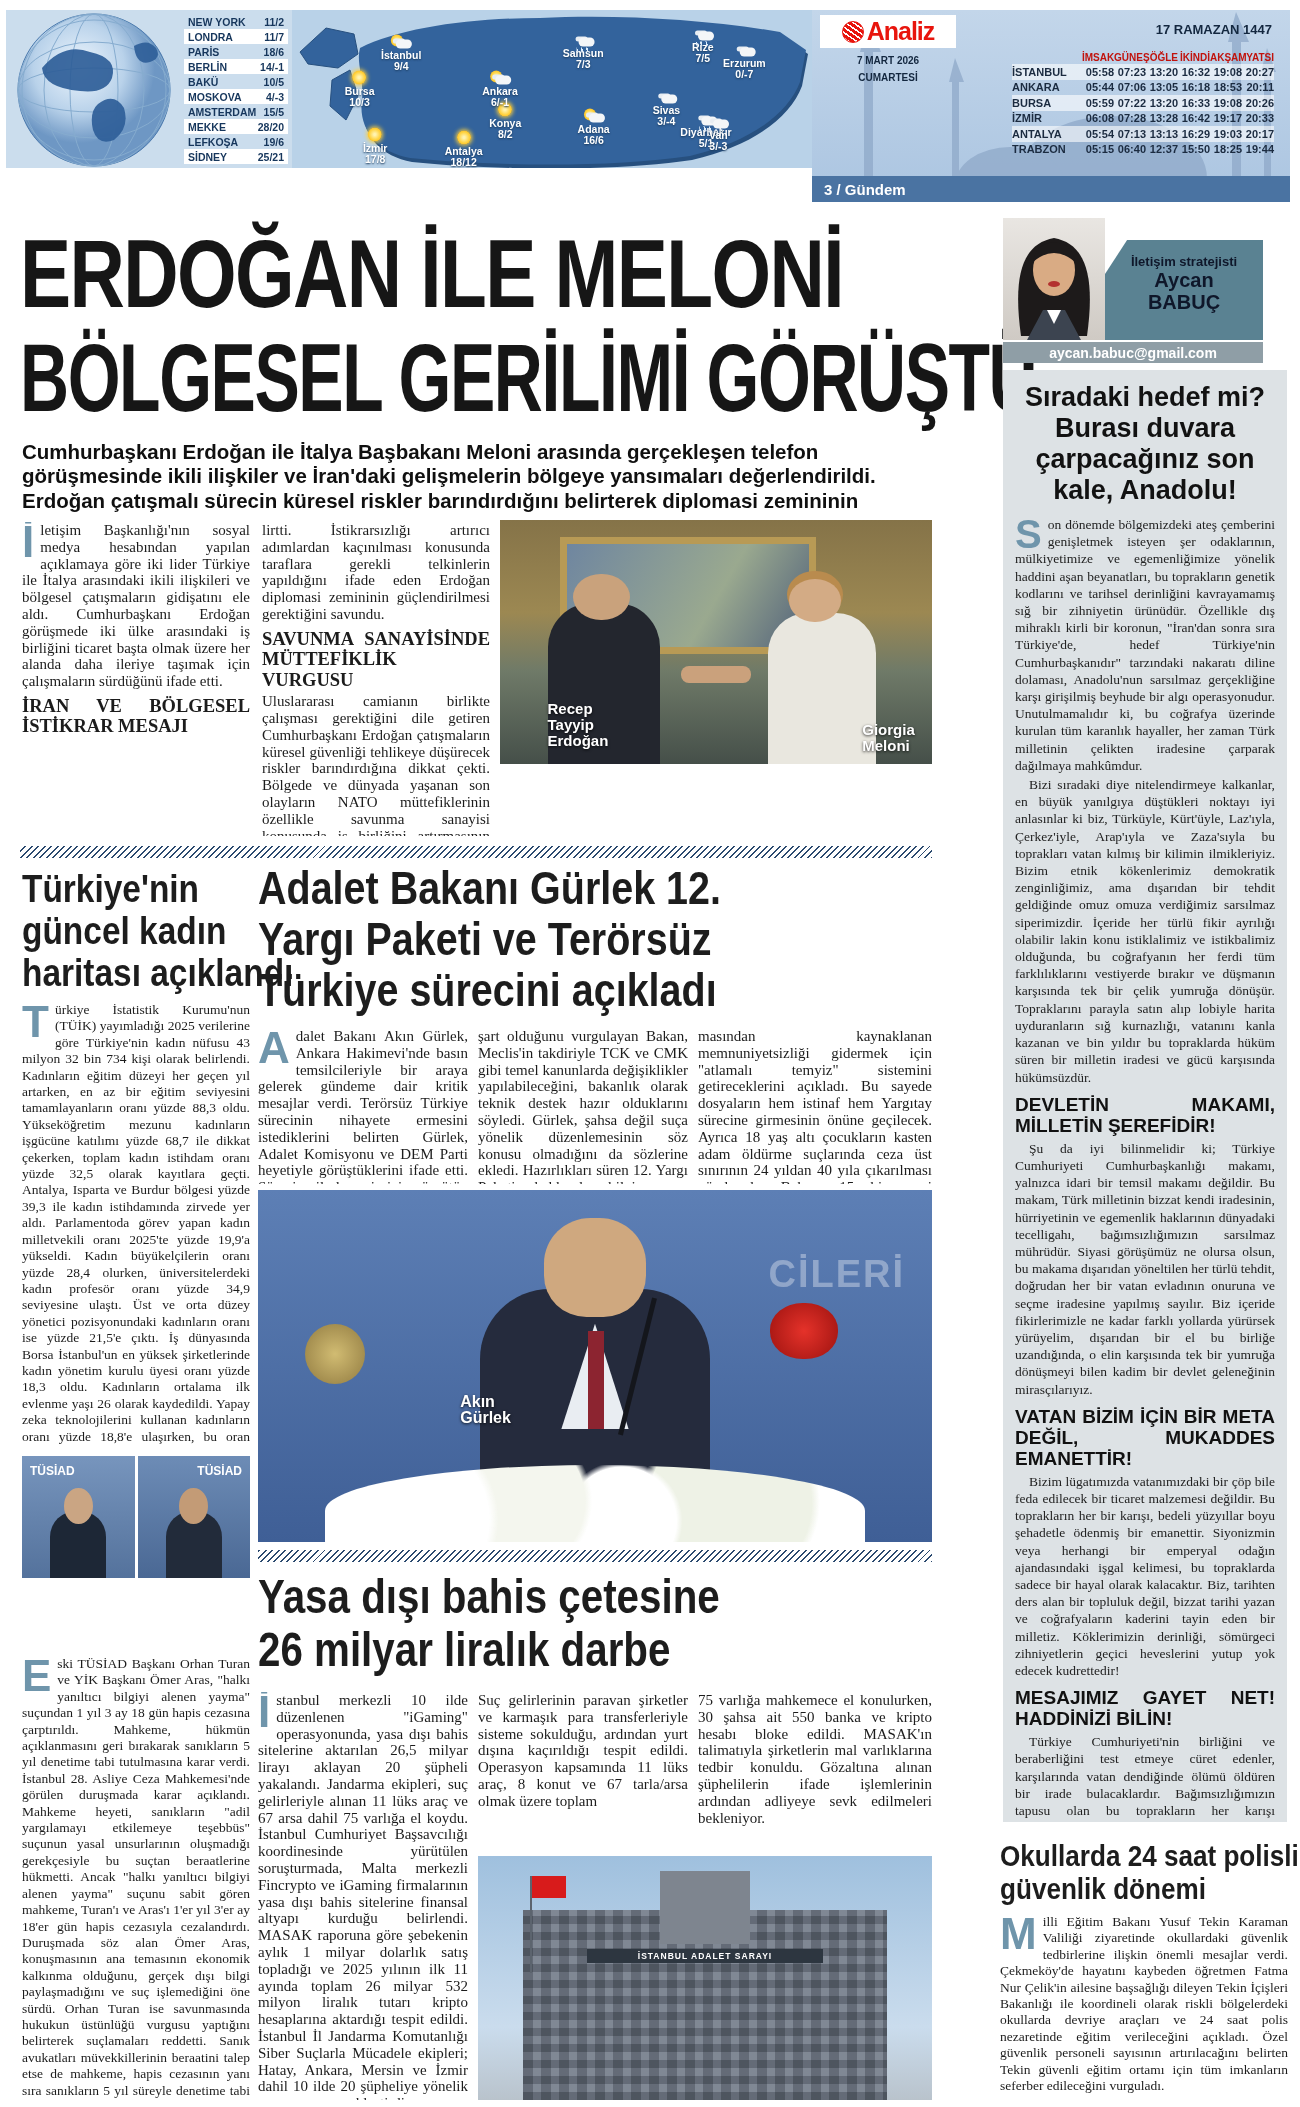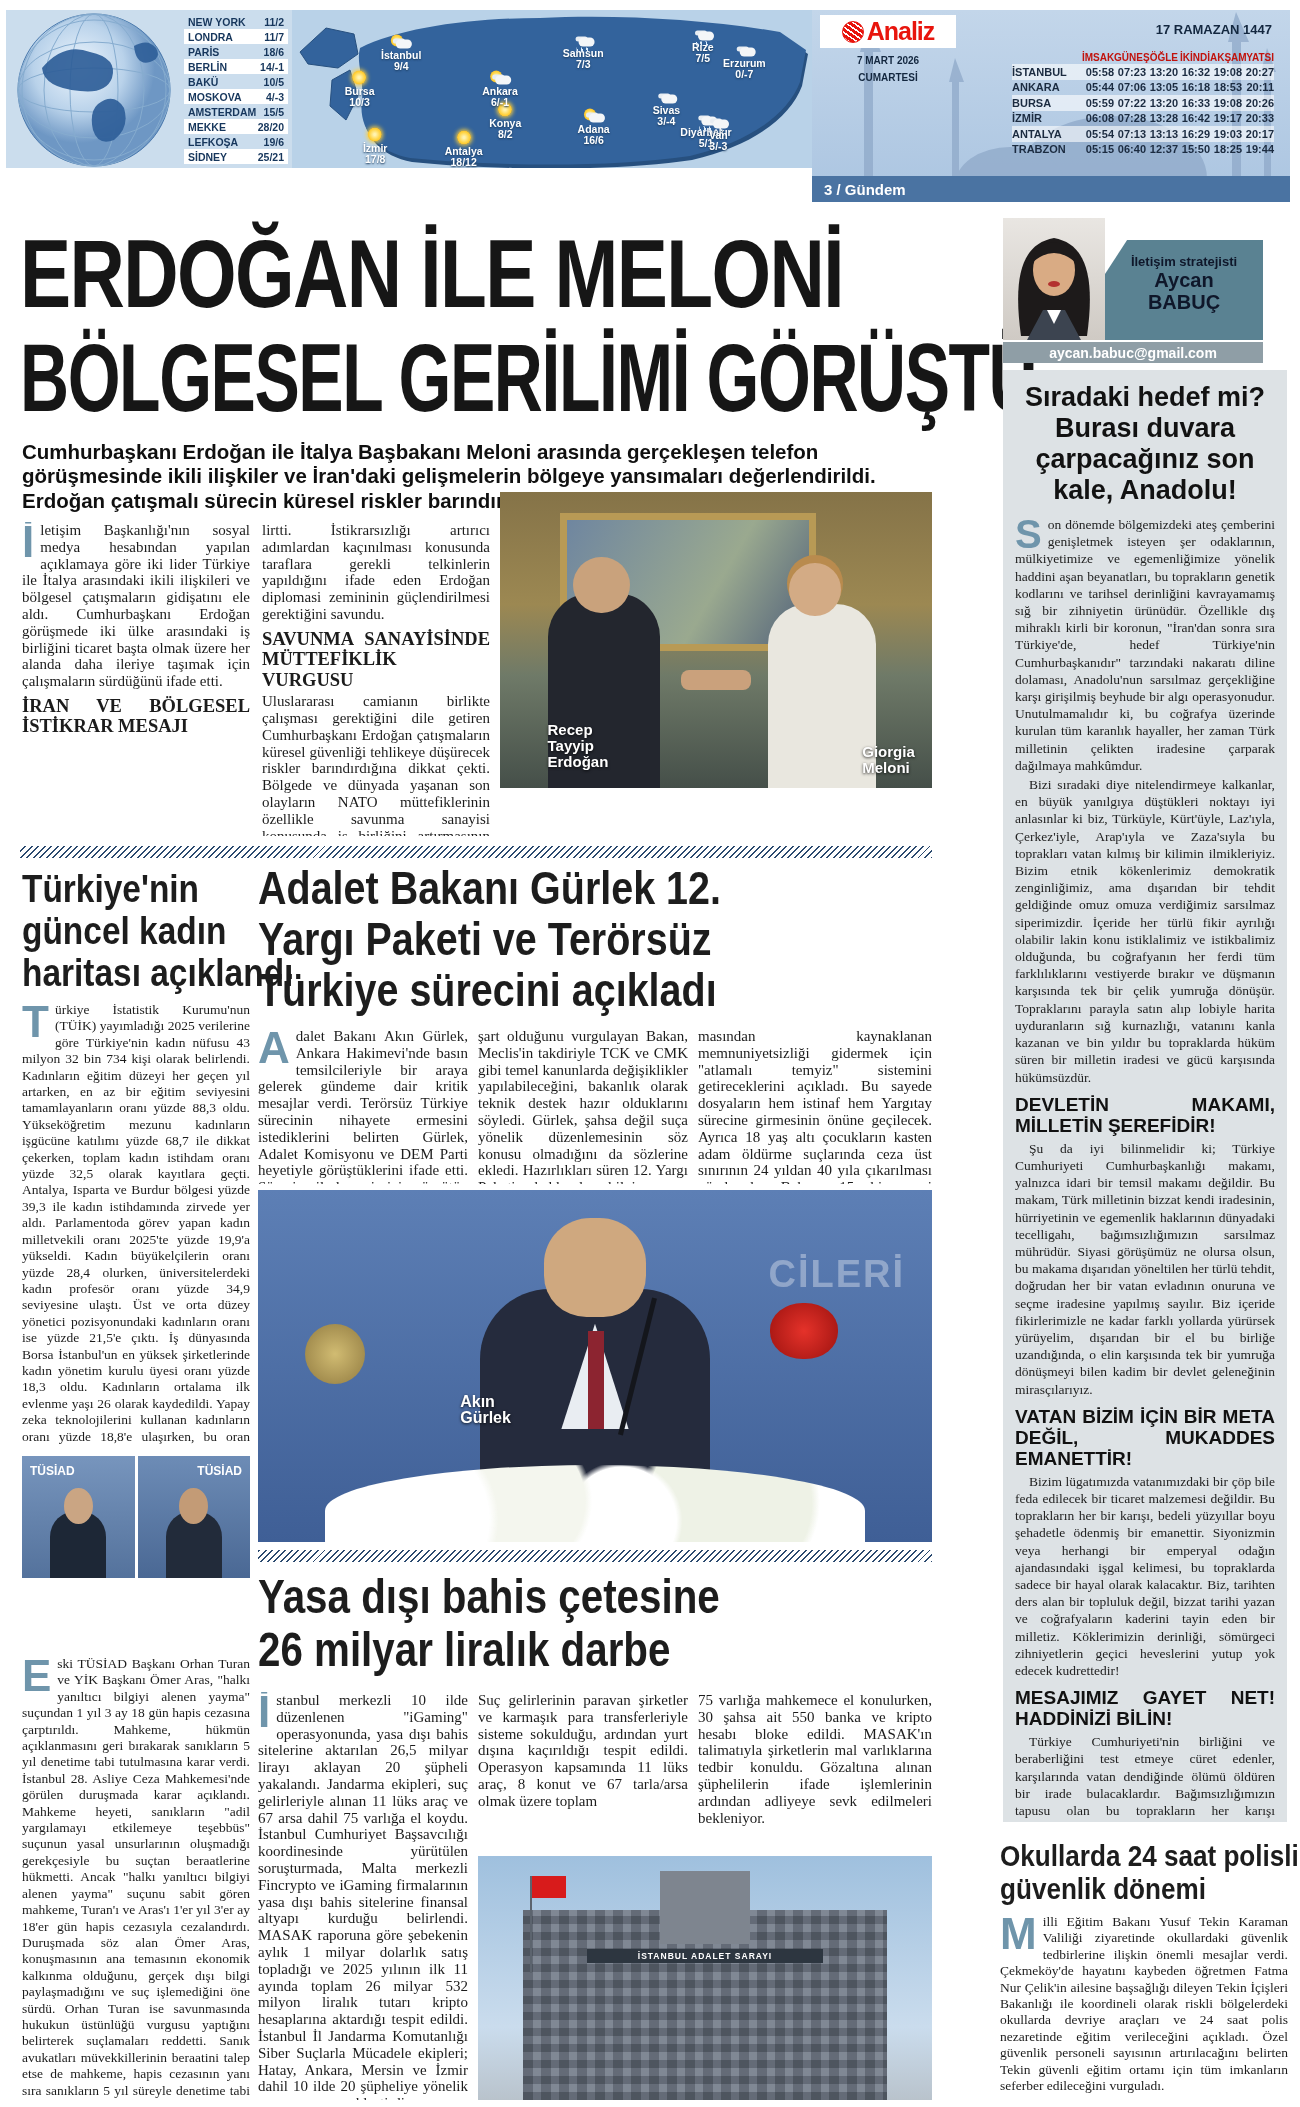--- a/index.html
+++ b/index.html
@@ -350,21 +350,21 @@
   <div class="abs serif body15 of" style="left:22px;top:522px;width:228px;height:314px;">
     <span class="drop">İ</span><span>letişim Başkanlığı'nın sosyal medya hesabından yapılan açıklamaya göre iki lider Türkiye ile İtalya arasındaki ikili ilişkileri ve bölgesel çatışmaların gidişatını ele aldı. Cumhurbaşkanı Erdoğan görüşmede iki ülke arasındaki iş birliğini ticaret başta olmak üzere her alanda daha ileriye taşımak için çalışmaların sürdüğünü ifade etti.</span>
     <div class="kicker">İRAN VE BÖLGESEL İSTİKRAR MESAJI</div>
   </div>
   <div class="abs serif body15 of" style="left:262px;top:522px;width:228px;height:314px;">
     <span>lirtti. İstikrarsızlığı artırıcı adımlardan kaçınılması konusunda taraflara gerekli telkinlerin yapıldığını ifade eden Erdoğan diplomasi zemininin güçlendirilmesi gerektiğini savundu.</span>
     <div class="kicker">SAVUNMA SANAYİSİNDE MÜTTEFİKLİK VURGUSU</div>
     <span>Uluslararası camianın birlikte çalışması gerektiğini dile getiren Cumhurbaşkanı Erdoğan çatışmaların küresel güvenliği tehlikeye düşürecek riskler barındırdığına dikkat çekti. Bölgede ve dünyada yaşanan son olayların NATO müttefiklerinin özellikle savunma sanayisi konusunda iş birliğini artırmasının önemini bir kez daha ortaya koyduğunu belirtti.</span>
   </div>
 
-  <div class="ph" style="left:500px;top:492px;width:432px;height:296px;background:linear-gradient(180deg,#857348 0%,#9c8852 38%,#6f7a68 62%,#454f49 100%);">
+  <div class="ph" style="left:500px;top:520px;width:432px;height:244px;background:linear-gradient(180deg,#857348 0%,#9c8852 38%,#6f7a68 62%,#454f49 100%);">
     <div class="abs" style="left:14%;top:7%;width:56%;height:42%;border:7px solid #b89a55;background:linear-gradient(120deg,#6f86a0,#9aa98f 60%,#50607a);"></div>
     <div class="abs" style="left:11%;top:34%;width:26%;height:66%;background:#23262e;border-radius:44px 44px 0 0;"></div>
     <div class="abs" style="left:17%;top:22%;width:13%;height:19%;background:#c9a27c;border-radius:50%;"></div>
     <div class="abs" style="left:62%;top:38%;width:25%;height:62%;background:#e9e7df;border-radius:40px 40px 0 0;"></div>
     <div class="abs" style="left:67%;top:24%;width:12%;height:18%;background:#d3ab85;border-radius:50%;box-shadow:0 -6px 0 2px #b98b4e;"></div>
     <div class="abs" style="left:42%;top:60%;width:16%;height:7%;background:#caa17c;border-radius:8px;"></div>
     <div class="capw" style="left:11%;bottom:6%;">
       <div>Recep</div>
         <div>Tayyip</div>
         <div>Erdoğan</div>

